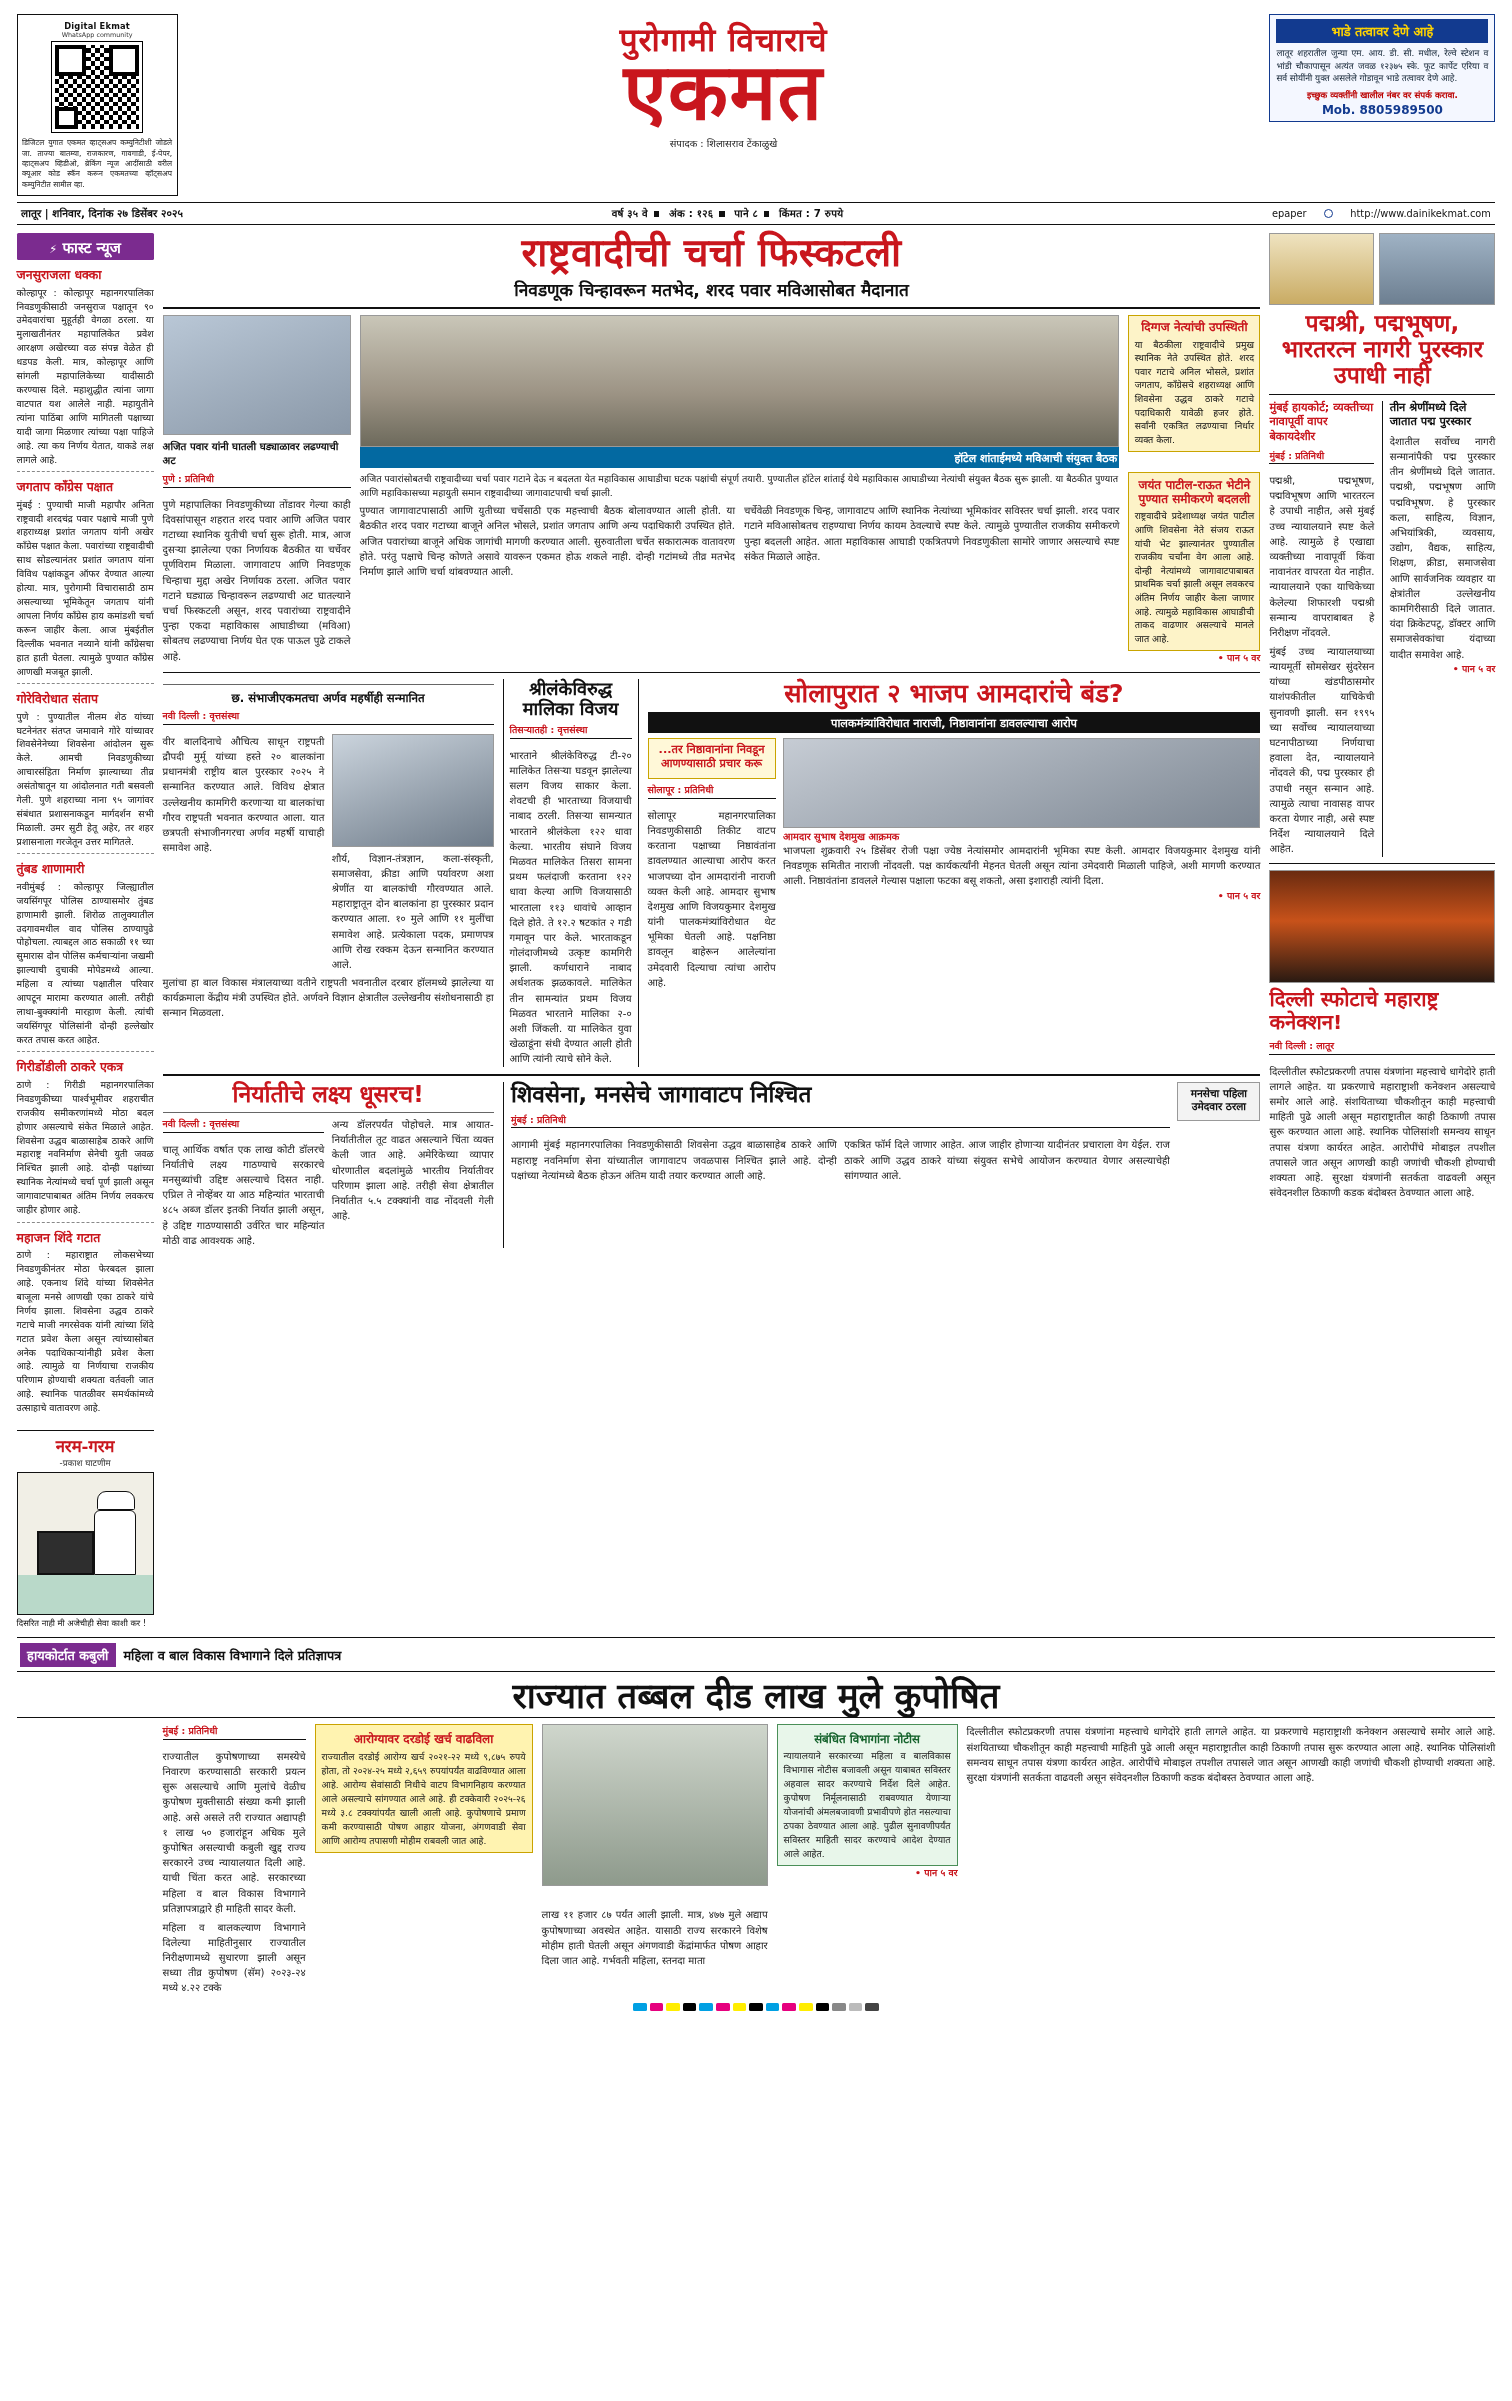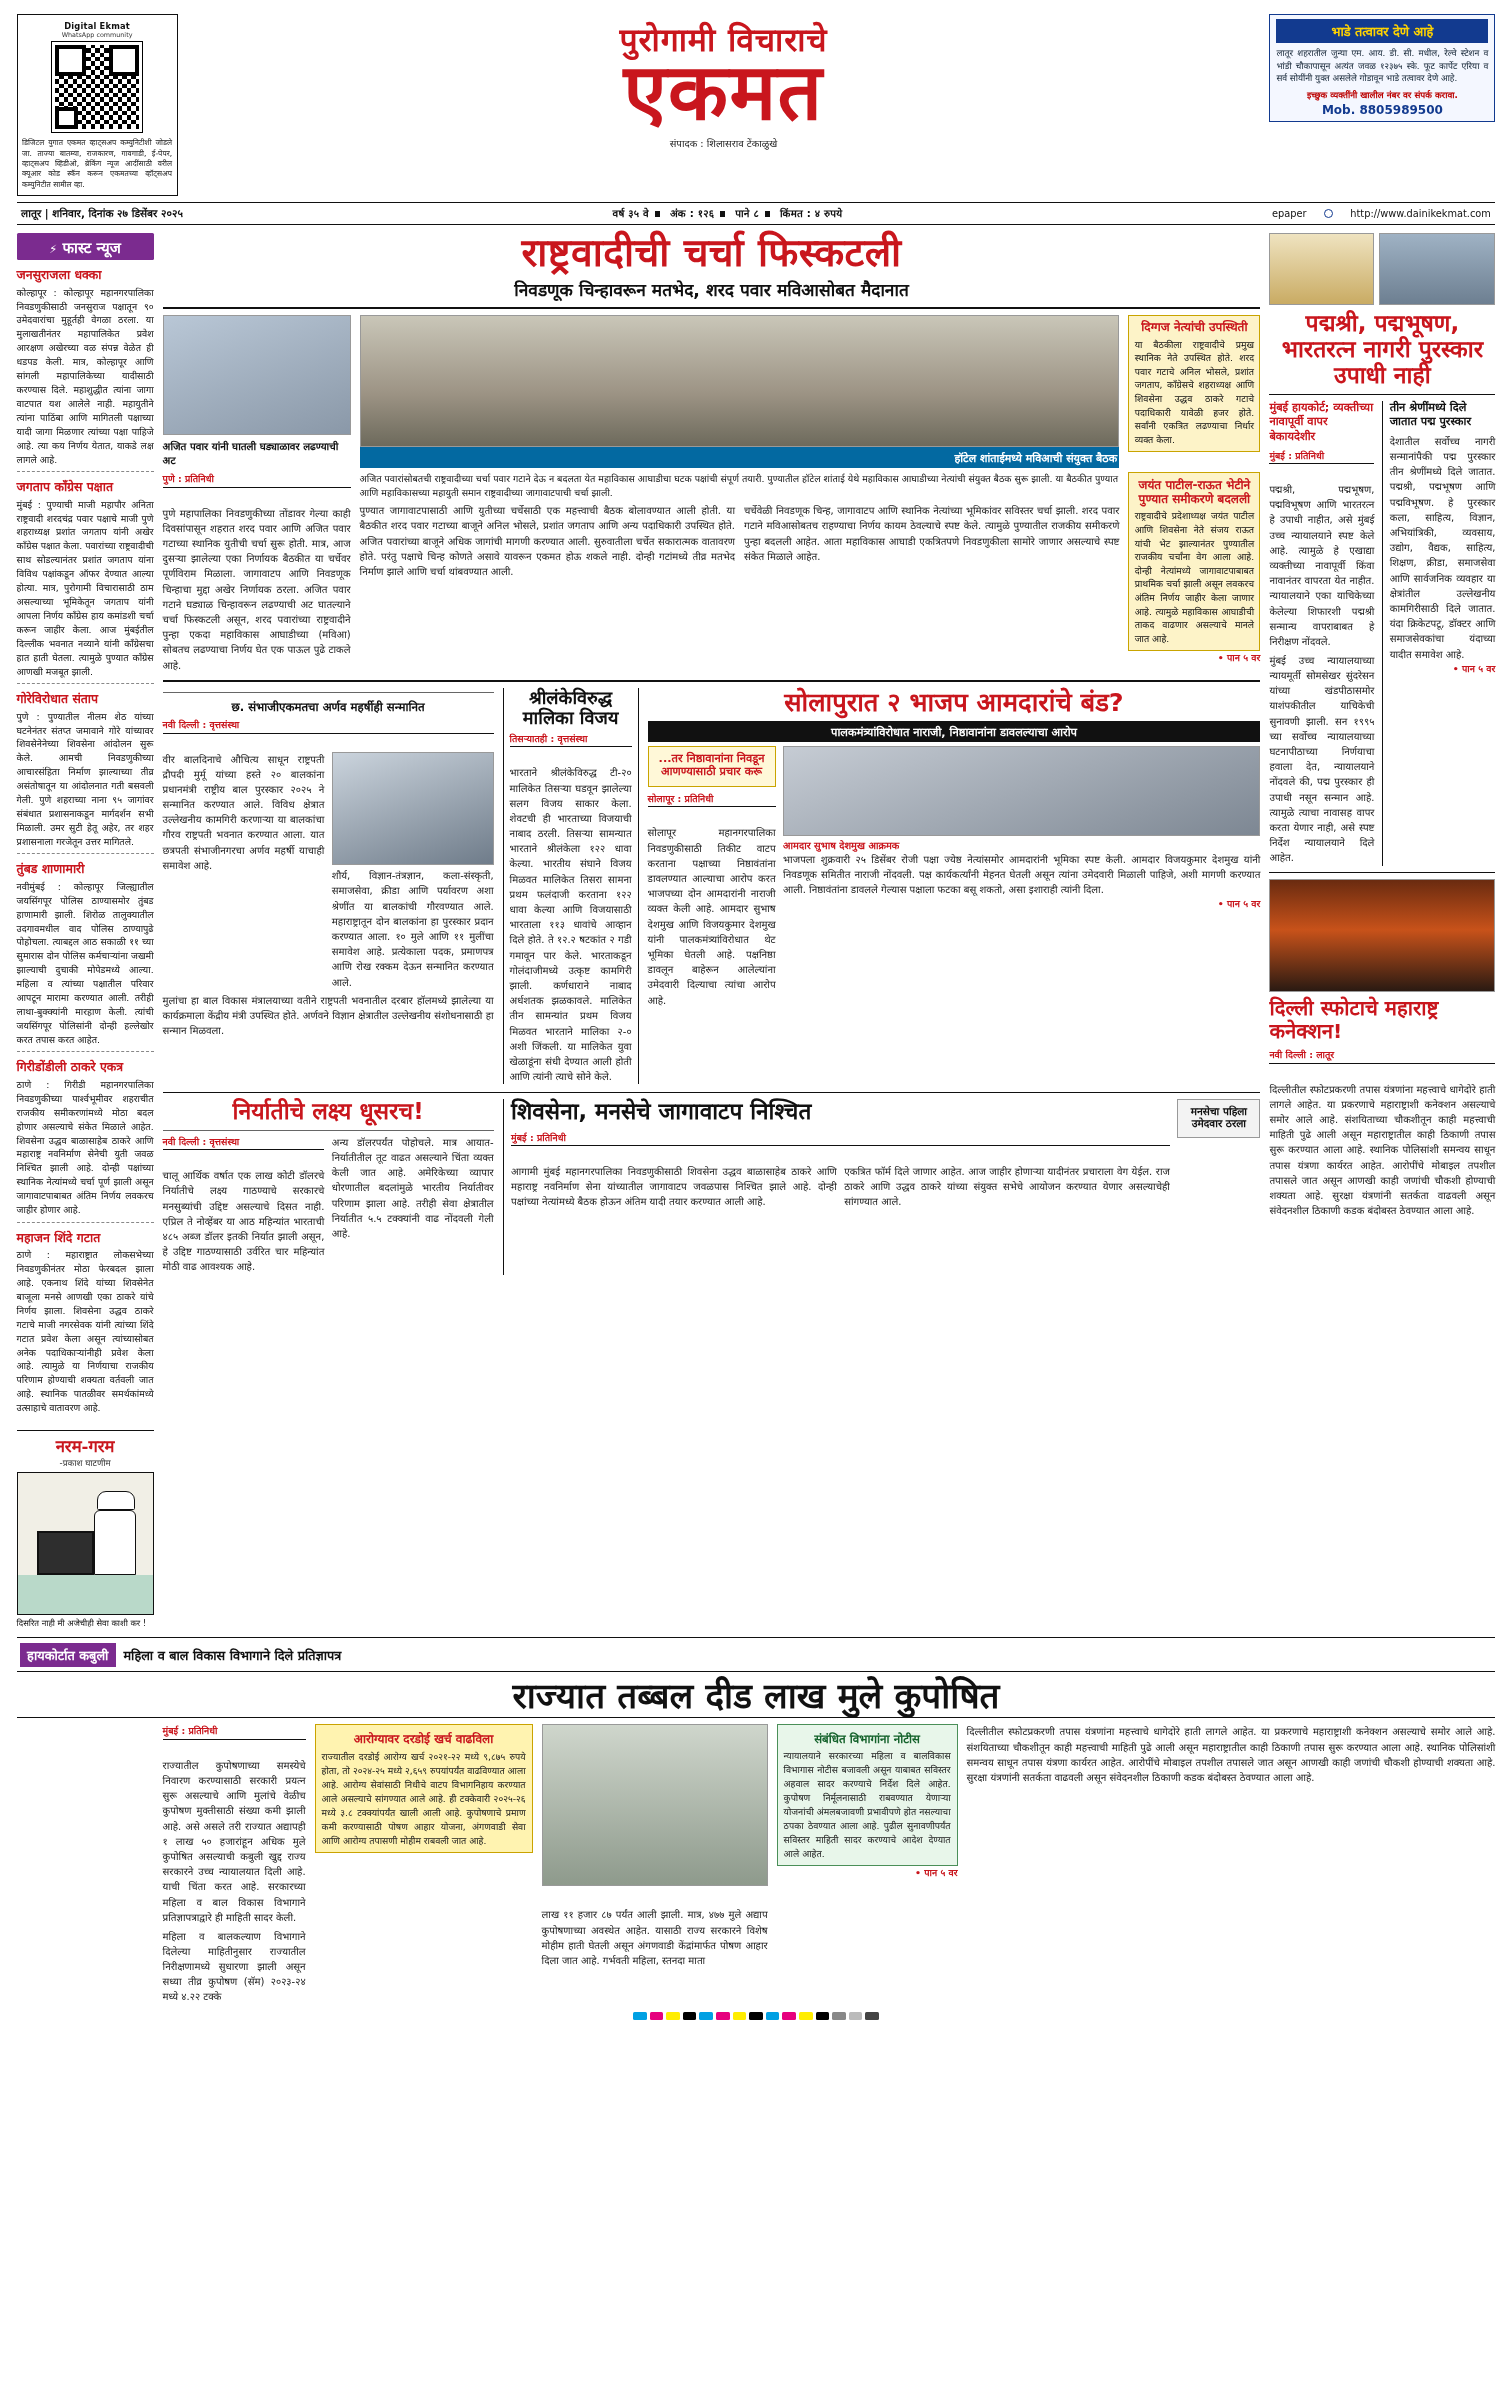--- a/index.html
+++ b/index.html
@@ -139,21 +139,21 @@
   .photo.kids { background: linear-gradient(180deg,#cfd6cc 0%,#8e9a8c 100%); }
   .photo.award { background: linear-gradient(160deg,#cbd4dd 0%,#6f7c8a 100%); }
   .photo.mla { background: linear-gradient(160deg,#c6ccd4 0%,#7d8793 100%); }
   .cap-red { color:#c9161d; font-weight:bold; font-size:9.8px; padding-top:2.3px; }
   .cap-black { font-weight:bold; font-size:10.2px; padding-top:4px; }
   .cap-bar {
     background:#0369a1; color:#fff; font-size:11px; font-weight:bold; text-align:right;
     padding:3px 2.3px;
   }
 
-  .byline { font-size:9.4px; font-weight:bold; color:#111; border-bottom:0.8px solid #111; padding-bottom:1.5px; margin-bottom:18px;}
+  .byline { font-size:9.4px; font-weight:bold; color:#111; border-bottom:0.8px solid #111; padding-bottom:1.5px; margin-bottom:9px;}
   .byline .loc { color:#c9161d; }
 
   .boxnote {
     background:#fdf3c8; border:0.8px solid #c9a400; padding:4.5px 5.3px;
   }
   .boxnote-title { color:#c9161d; font-size:12px; font-weight:bold; text-align:center; line-height:1.2; margin-bottom:3px;}
   .boxnote-body { font-size:9.2px; line-height:1.48; text-align:justify;}
 
   .secthead {
     font-size: 23px; font-weight:bold; color:#c9161d; text-align:center; line-height:1.12;
@@ -227,21 +227,21 @@
       </div>
     </div>
   </div>
 
   <div class="strip">
     <div>लातूर | शनिवार, दिनांक २७ डिसेंबर २०२५</div>
     <div class="mid">
       <span>वर्ष ३५ वे</span><i class="sq"></i>
       <span>अंक : १२६</span><i class="sq"></i>
       <span>पाने ८</span><i class="sq"></i>
-      <span>किंमत : ४ रुपये</span>
+      <span>किंमत : 7 रुपये</span>
     </div>
     <div class="right epaper">
       <span>epaper</span>
       <span class="glob"></span>
       <span>http://www.dainikekmat.com</span>
     </div>
   </div>
 
   <div class="main">
 

